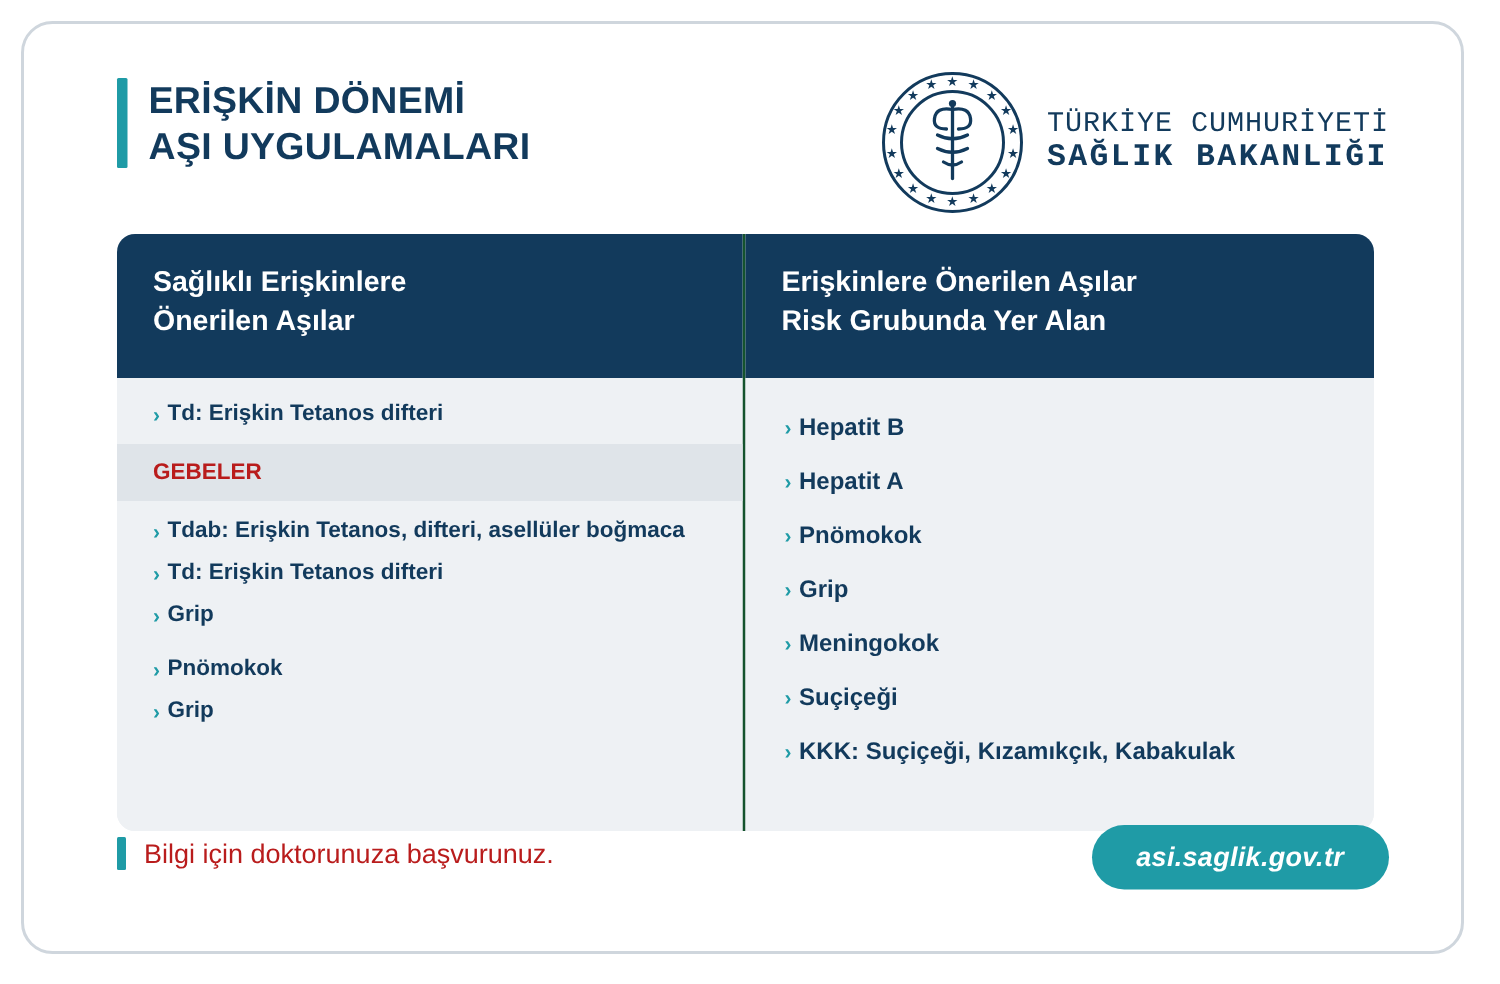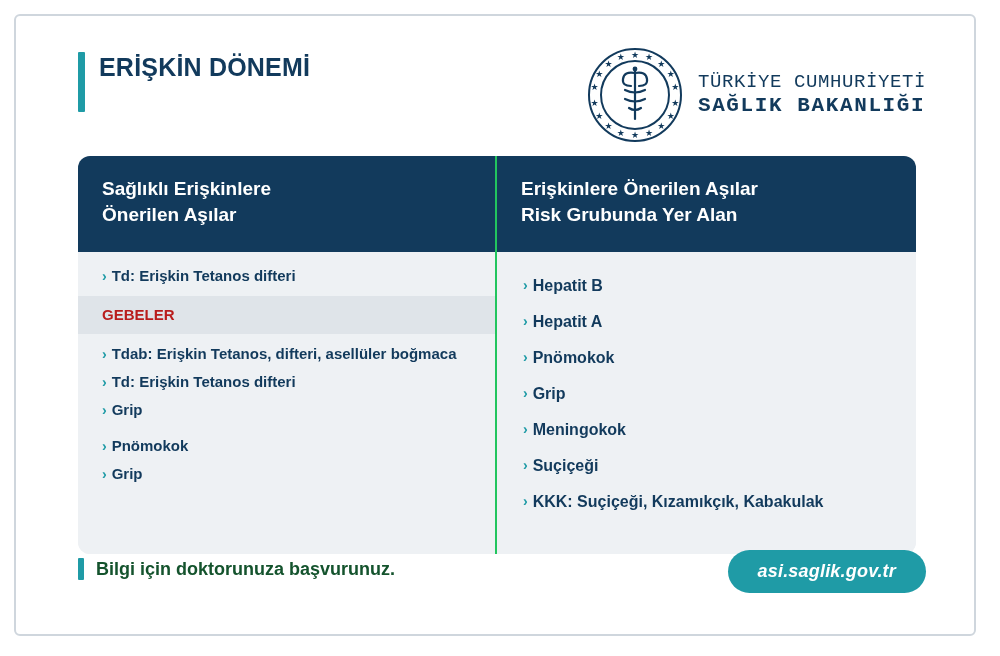--- a/index.html
+++ b/index.html
@@ -16,21 +16,21 @@
 
   .card {
     position: absolute;
     left: 14px;
     top: 14px;
     width: 962px;
     height: 622px;
     box-sizing: border-box;
     background: #ffffff;
     border: 2px solid #cfd6dd;
-    border-radius: 6px;
+    border-radius: 21px;
     padding: 16px;
   }
 
   
   .header {
     position: absolute;
     left: 0;
     top: 0;
     right: 0;
     height: 130px;
@@ -128,21 +128,21 @@
     background: #eef1f4;
     display: flex;
   }
   .col {
     position: relative;
     height: 100%;
     box-sizing: border-box;
   }
   .col-left {
     width: 50%;
-    border-right: 2px solid #22c55e;
+    border-right: 2px solid #14532d;
   }
   .col-right {
     width: 50%;
   }
   .col-head {
     background: #123a5c;
     color: #ffffff;
     font-weight: bold;
     font-size: 19px;
     line-height: 26px;
@@ -208,22 +208,22 @@
     align-items: center;
   }
   .footer-bar {
     width: 6px;
     height: 22px;
     background: #1f9ba6;
     margin-right: 12px;
     border-radius: 1px;
   }
   .footer-text {
-    color: #14532d;
-    font-weight: bold;
+    color: #b91c1c;
+    font-weight: normal;
     font-size: 18px;
   }
   .url-pill {
     position: absolute;
     right: 0;
     top: -4px;
     background: #1f9ba6;
     color: #ffffff;
     font-weight: bold;
     font-size: 18px;
@@ -236,20 +236,21 @@
 </head>
 <body>
 
 <div class="card">
 
   <div class="header">
     <div class="title-wrap">
       <div class="title-bar"></div>
       <div class="title-lines">
         <div>ERİŞKİN DÖNEMİ</div>
+        <div class="title-line2">AŞI UYGULAMALARI</div>
       </div>
     </div>
 
     <div class="brand">
       <div class="emblem">
         <div class="ring-outer"></div>
         <div class="ring-inner"></div>
         <div class="stars">
           <span style="left:50%;top:7px;">★</span>
           <span style="left:65%;top:9.5%;">★</span>

